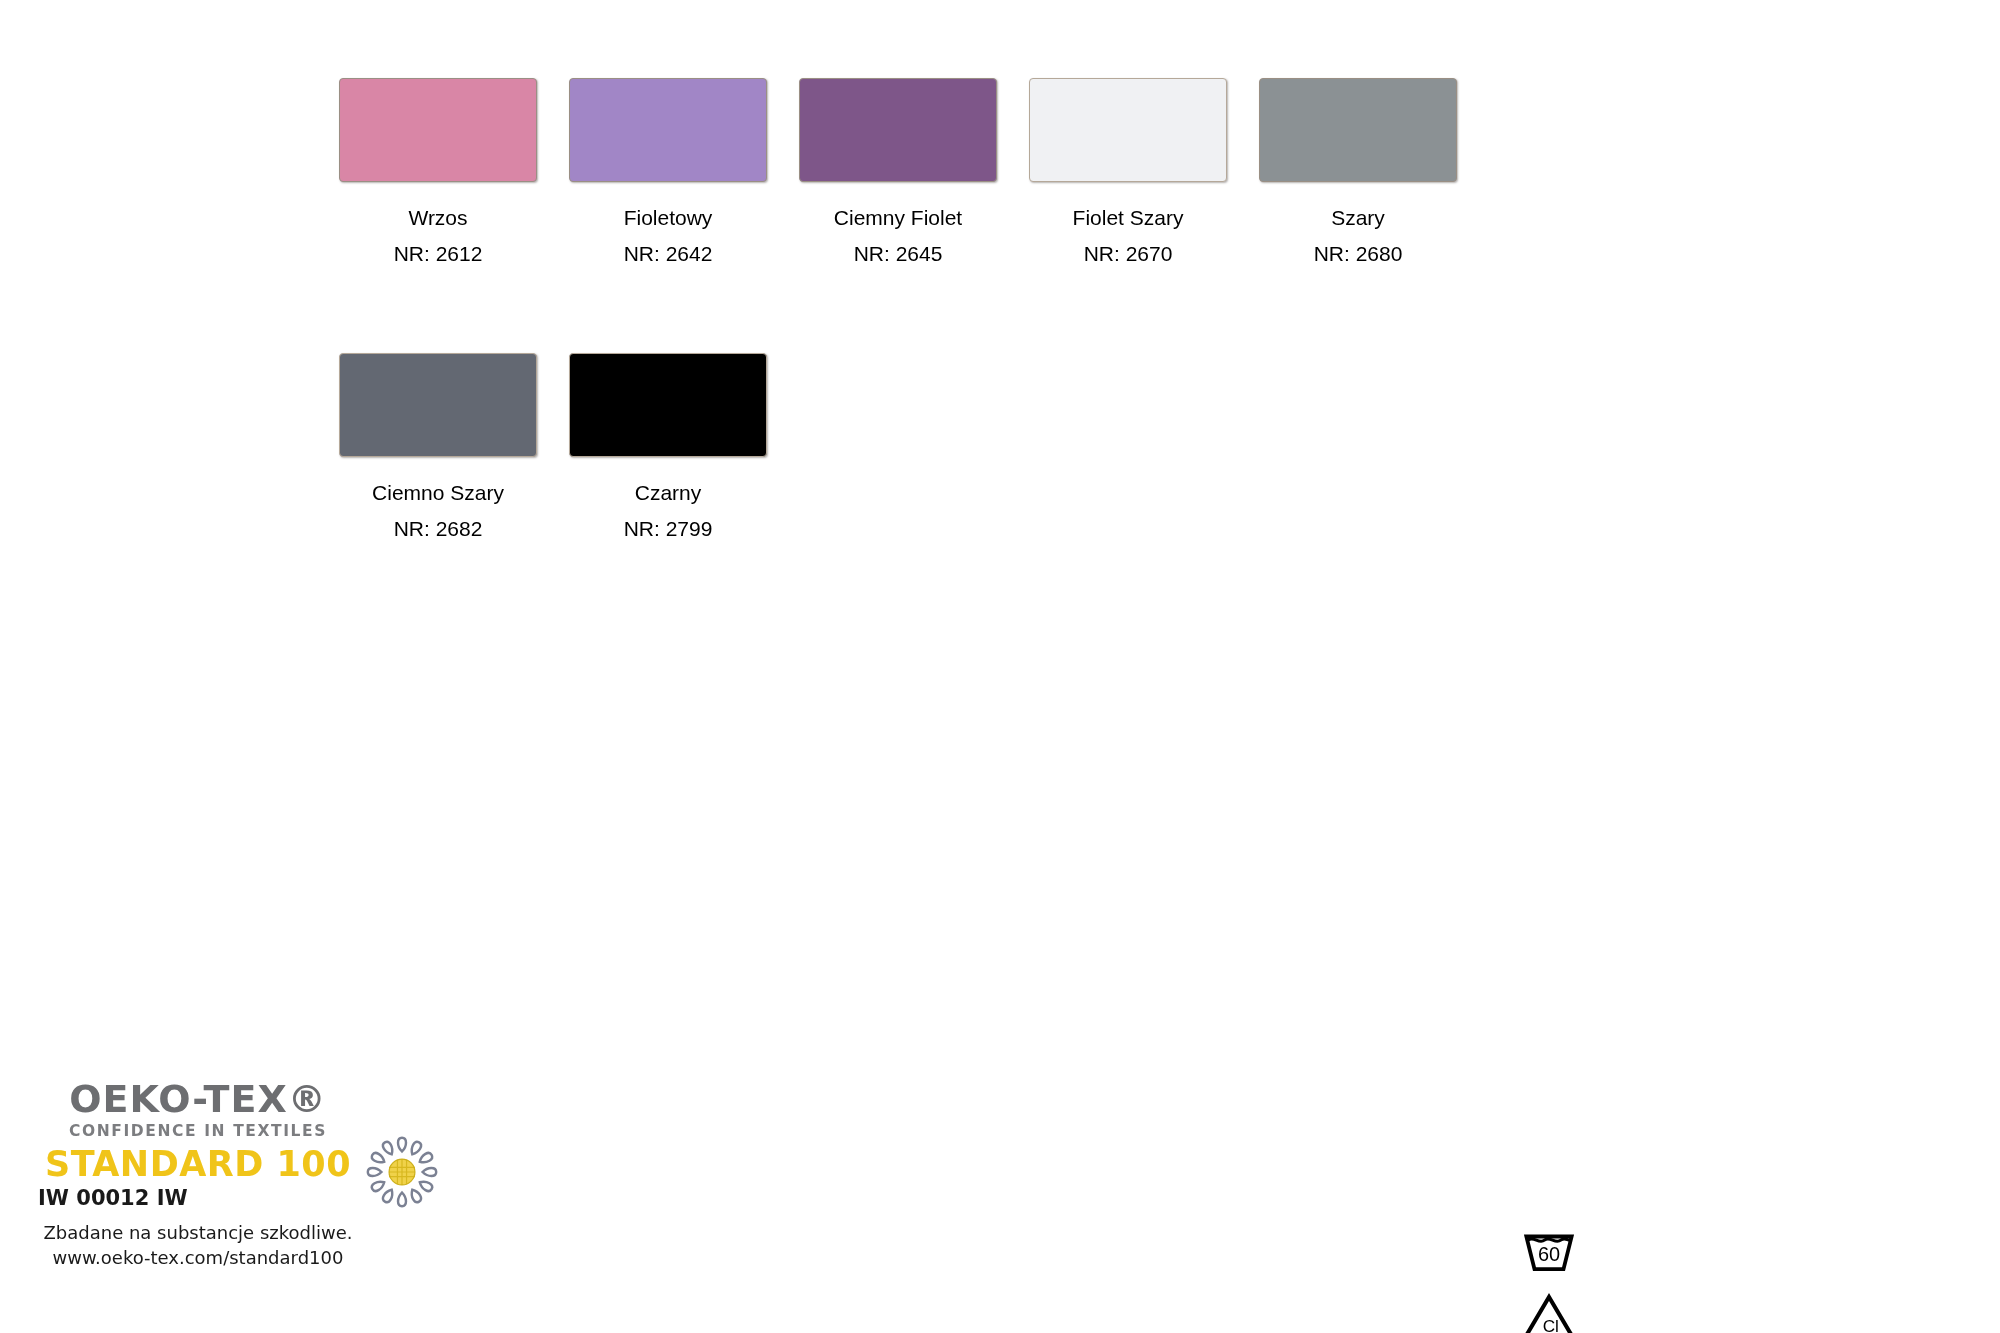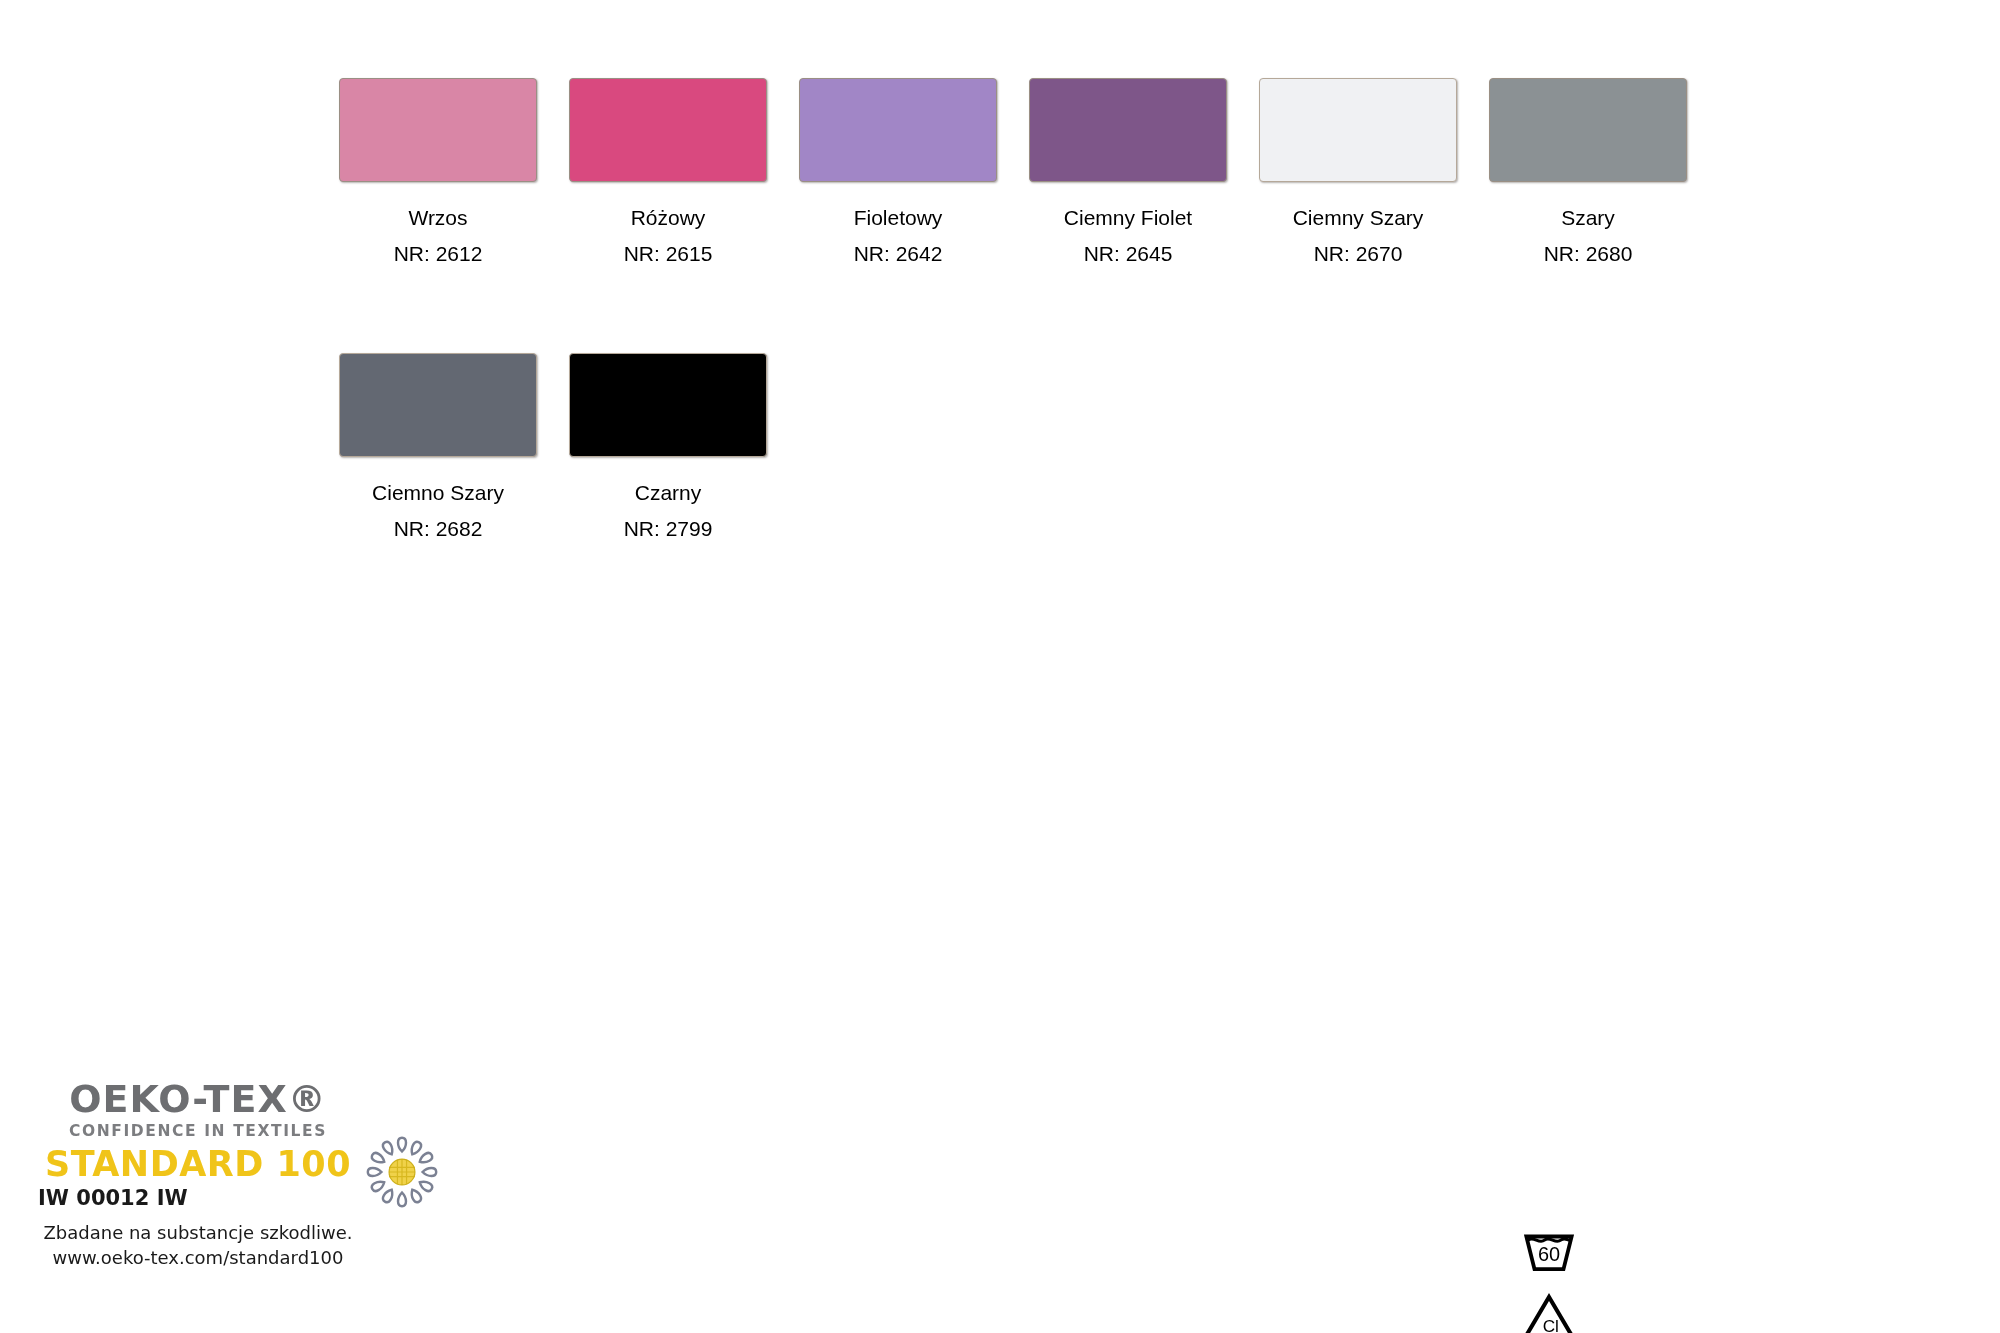--- a/index.html
+++ b/index.html
@@ -150,41 +150,36 @@
 
 <div id="swatch-grid">
   <div class="swatch-row row-1">
 
     <div class="swatch-cell">
       <div class="swatch-chip" style="background: rgb(217, 134, 166); border-color: rgb(154, 143, 132);"></div>
       <div class="swatch-label">Wrzos</div>
       <div class="swatch-nr">NR: 2612</div>
     </div>
 
-    <div class="swatch-cell">
-      <div class="swatch-chip" style="background: rgb(217, 73, 127); border-color: rgb(154, 143, 132);"></div>
-      <div class="swatch-label">Różowy</div>
-      <div class="swatch-nr">NR: 2615</div>
-    </div>
 
     <div class="swatch-cell">
       <div class="swatch-chip" style="background: rgb(161, 134, 198); border-color: rgb(154, 143, 132);"></div>
       <div class="swatch-label">Fioletowy</div>
       <div class="swatch-nr">NR: 2642</div>
     </div>
 
     <div class="swatch-cell">
       <div class="swatch-chip" style="background: rgb(126, 86, 137); border-color: rgb(154, 143, 132);"></div>
       <div class="swatch-label">Ciemny Fiolet</div>
       <div class="swatch-nr">NR: 2645</div>
     </div>
 
     <div class="swatch-cell">
       <div class="swatch-chip" style="background: rgb(240, 241, 243); border-color: rgb(181, 168, 153);"></div>
-      <div class="swatch-label">Ciemny Szary</div>
+      <div class="swatch-label">Fiolet Szary</div>
       <div class="swatch-nr">NR: 2670</div>
     </div>
 
     <div class="swatch-cell">
       <div class="swatch-chip" style="background: rgb(139, 145, 148); border-color: rgb(154, 143, 132);"></div>
       <div class="swatch-label">Szary</div>
       <div class="swatch-nr">NR: 2680</div>
     </div>
 
   </div>

